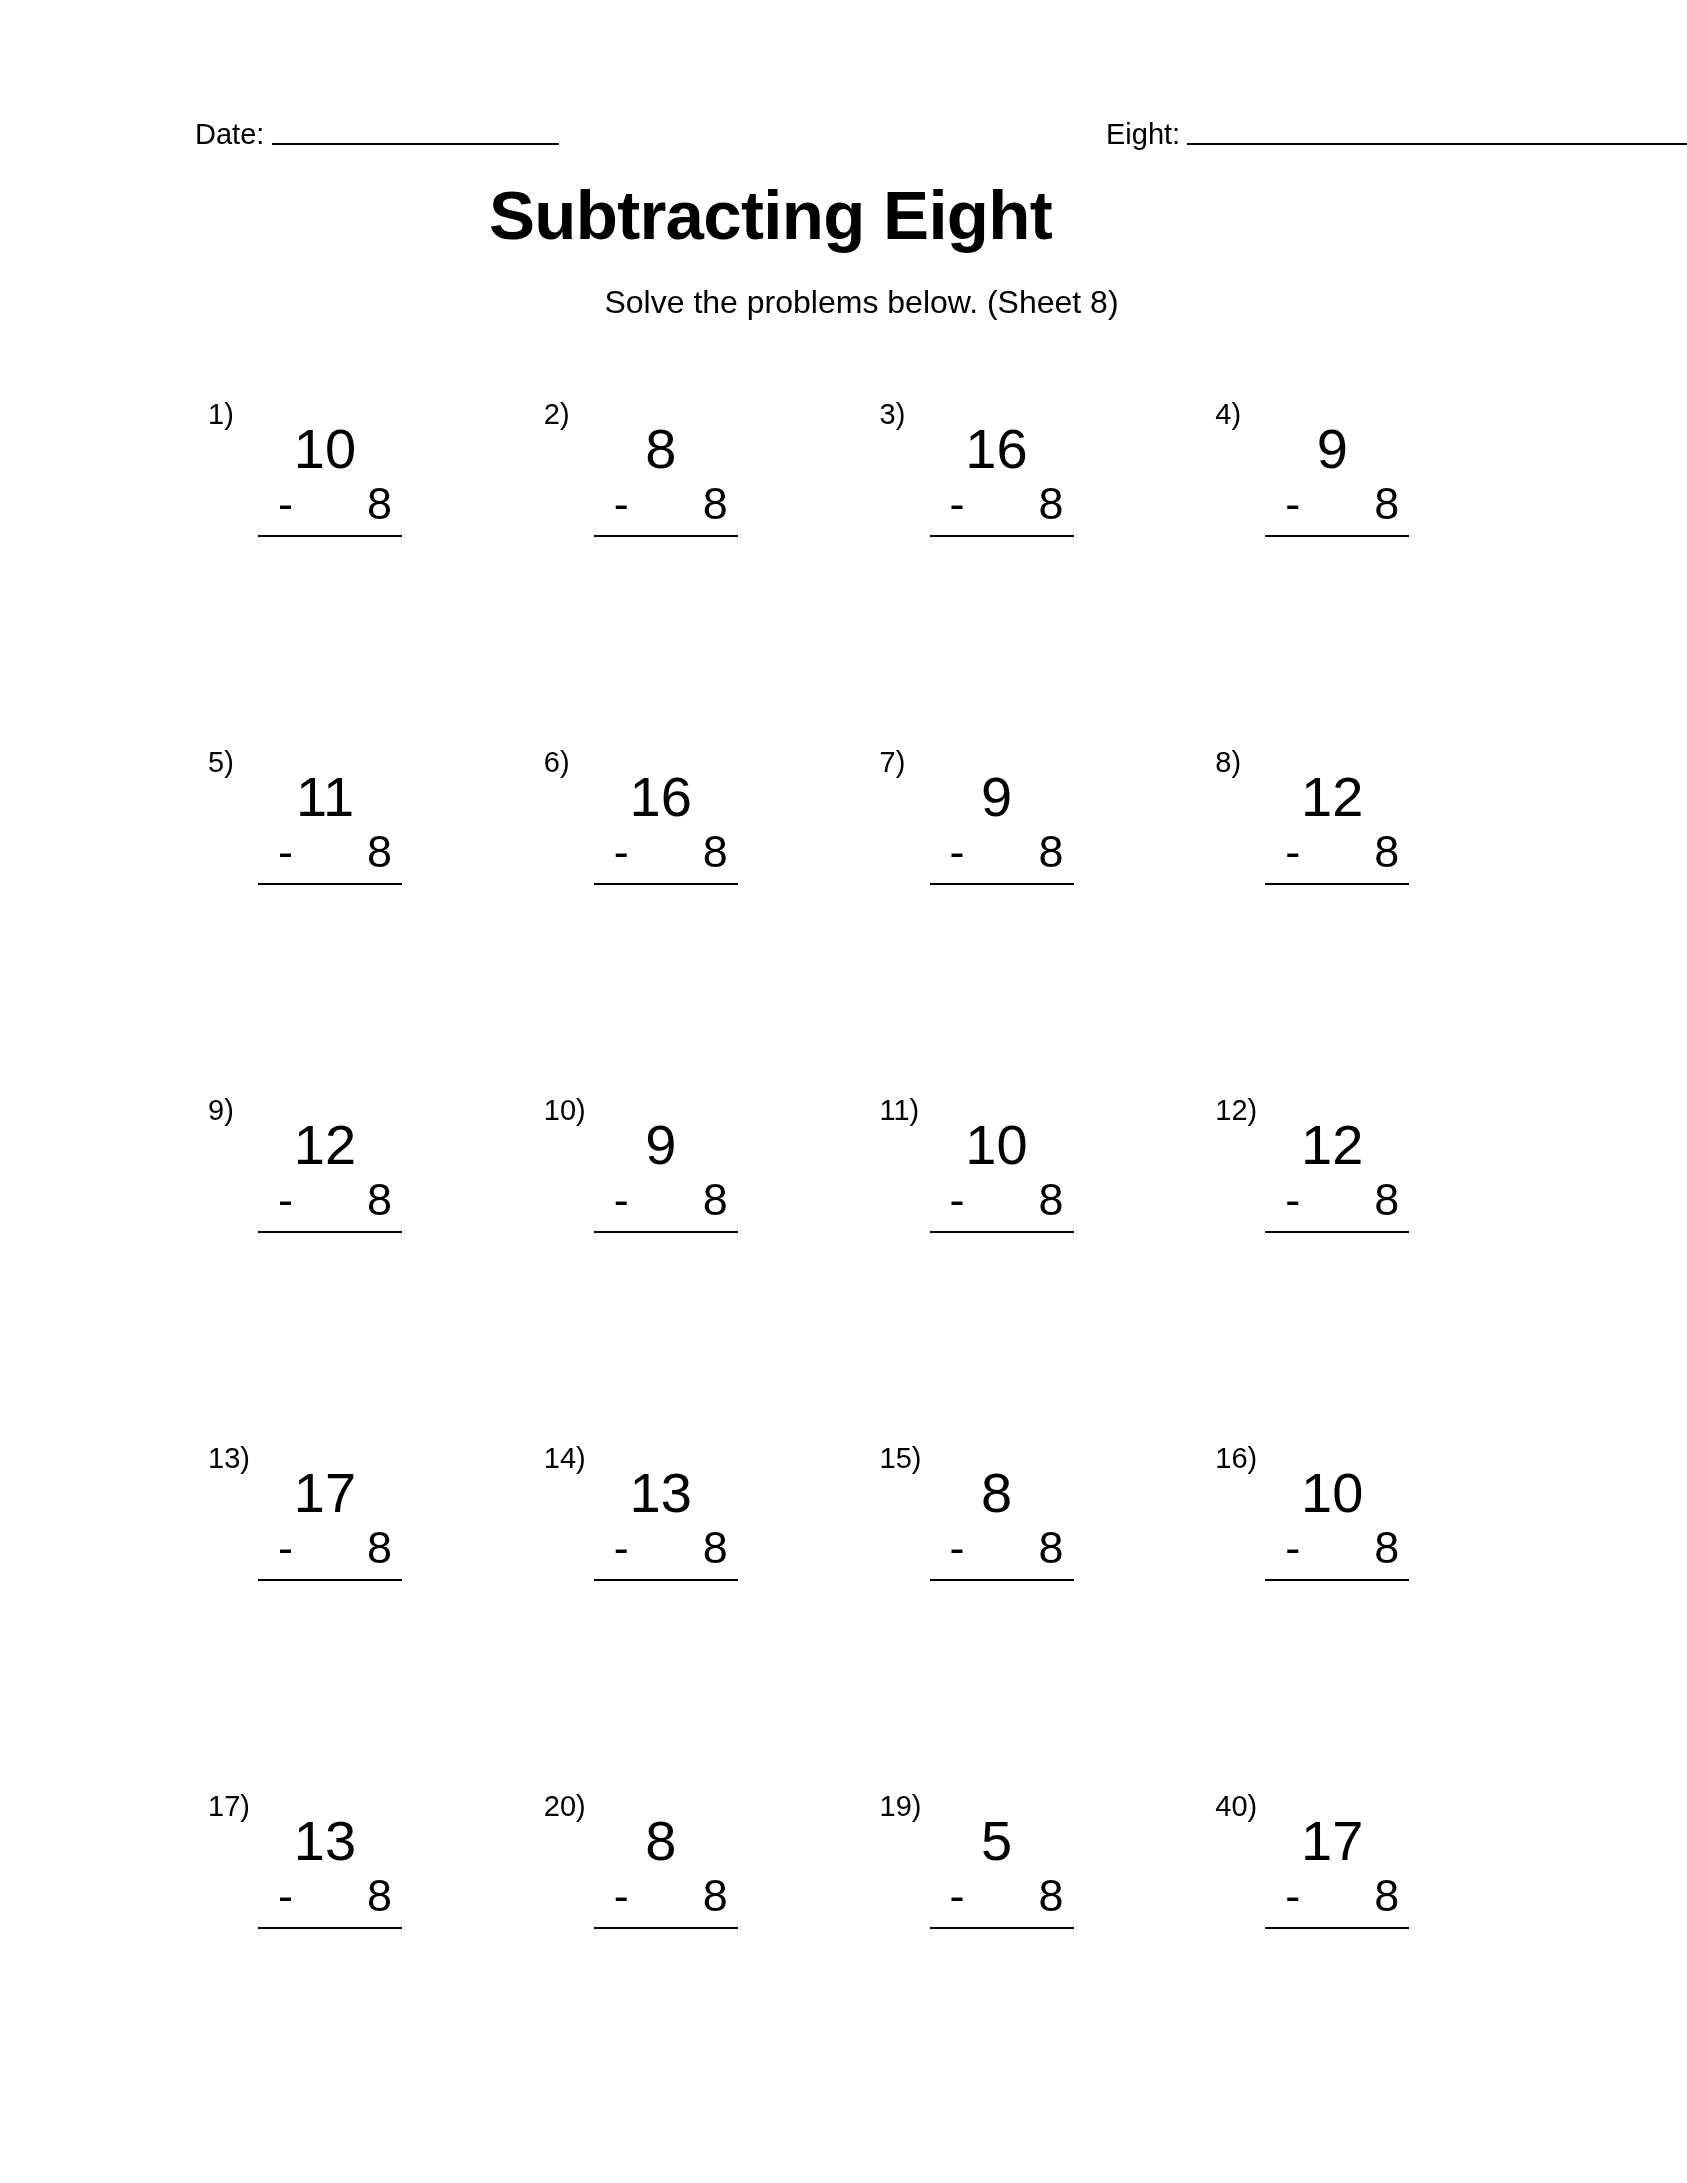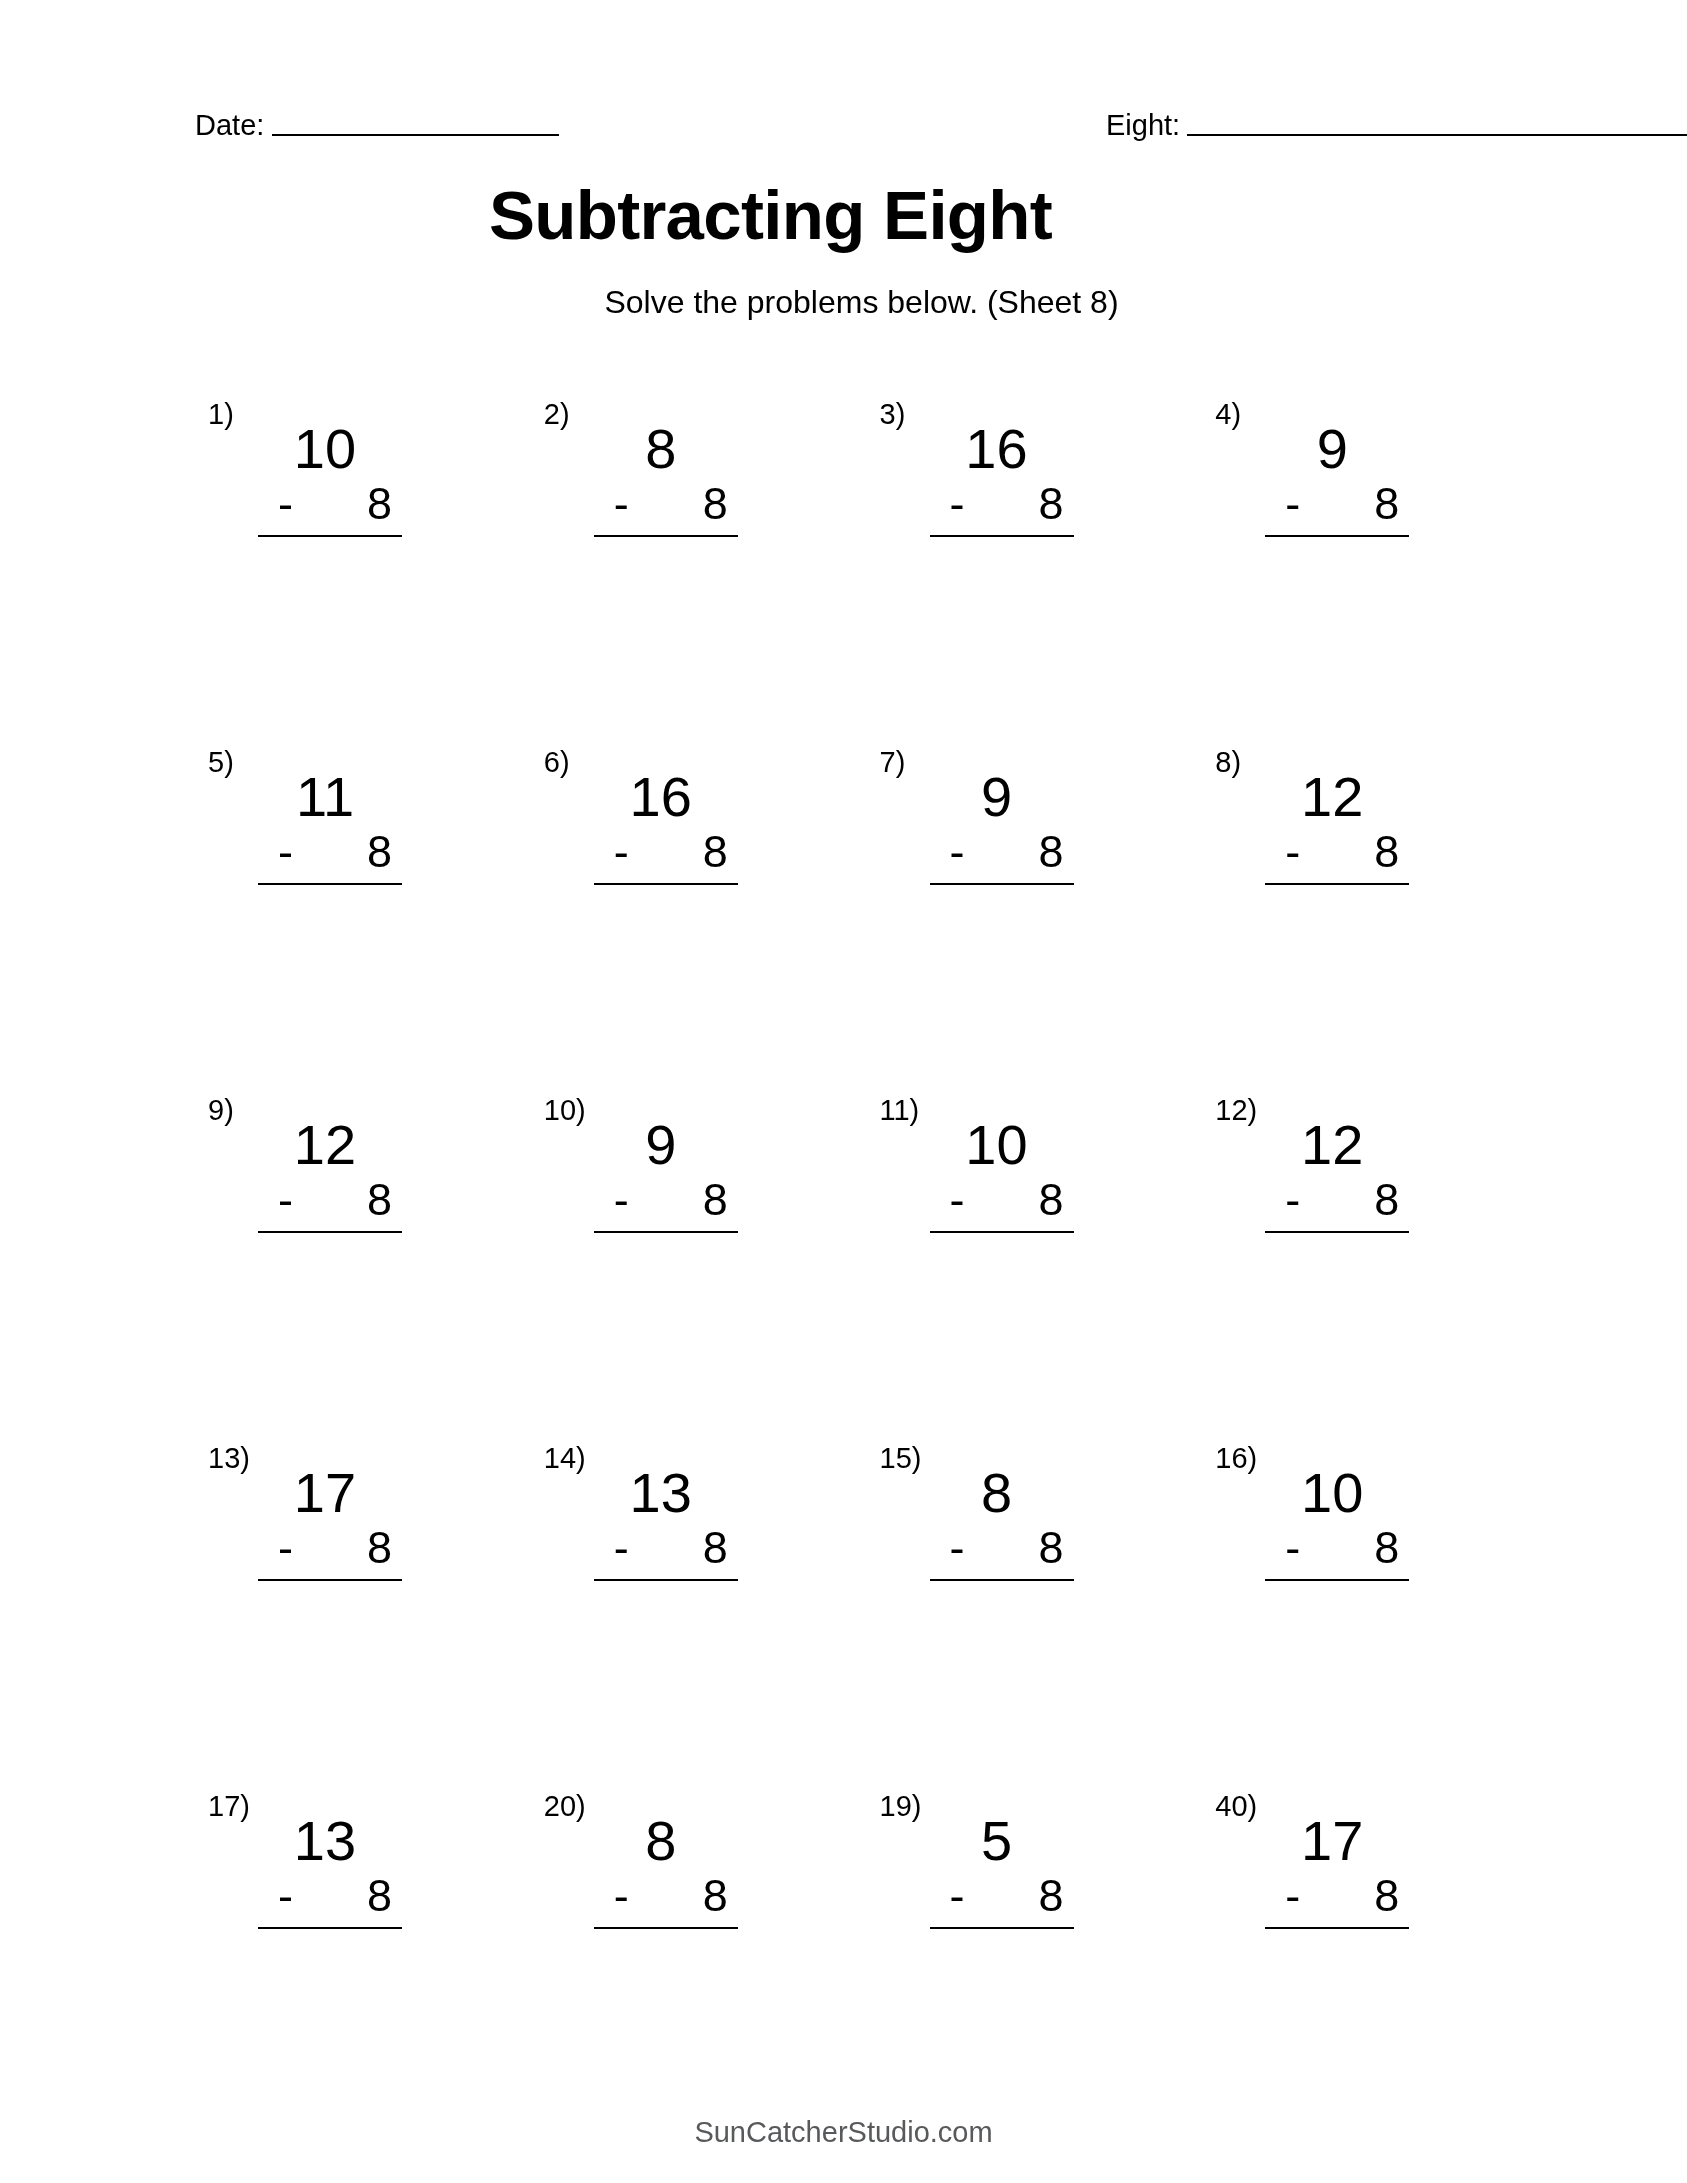--- a/index.html
+++ b/index.html
@@ -20,21 +20,21 @@
     position: relative;
     width: 1687px;
     height: 2183px;
     box-sizing: border-box;
     padding: 0;
   }
 
   
   .header-row {
     position: absolute;
-    top: 108px;
+    top: 117px;
     left: 0;
     width: 1634px;
     height: 50px;
     text-align: center;
   }
   .date-block {
     position: absolute;
     left: 195px;
     top: 0;
     display: flex;
@@ -393,16 +393,15 @@
             <span class="op">-</span>
             <span class="subtrahend">8</span>
           </div>
           <div class="rule"></div>
         </div>
       </div>
     </div>
 
   </div>
 
-  <div class="footer">SunCatcherStudio.com</div>
 
 </div>
 
 
 </body></html>

